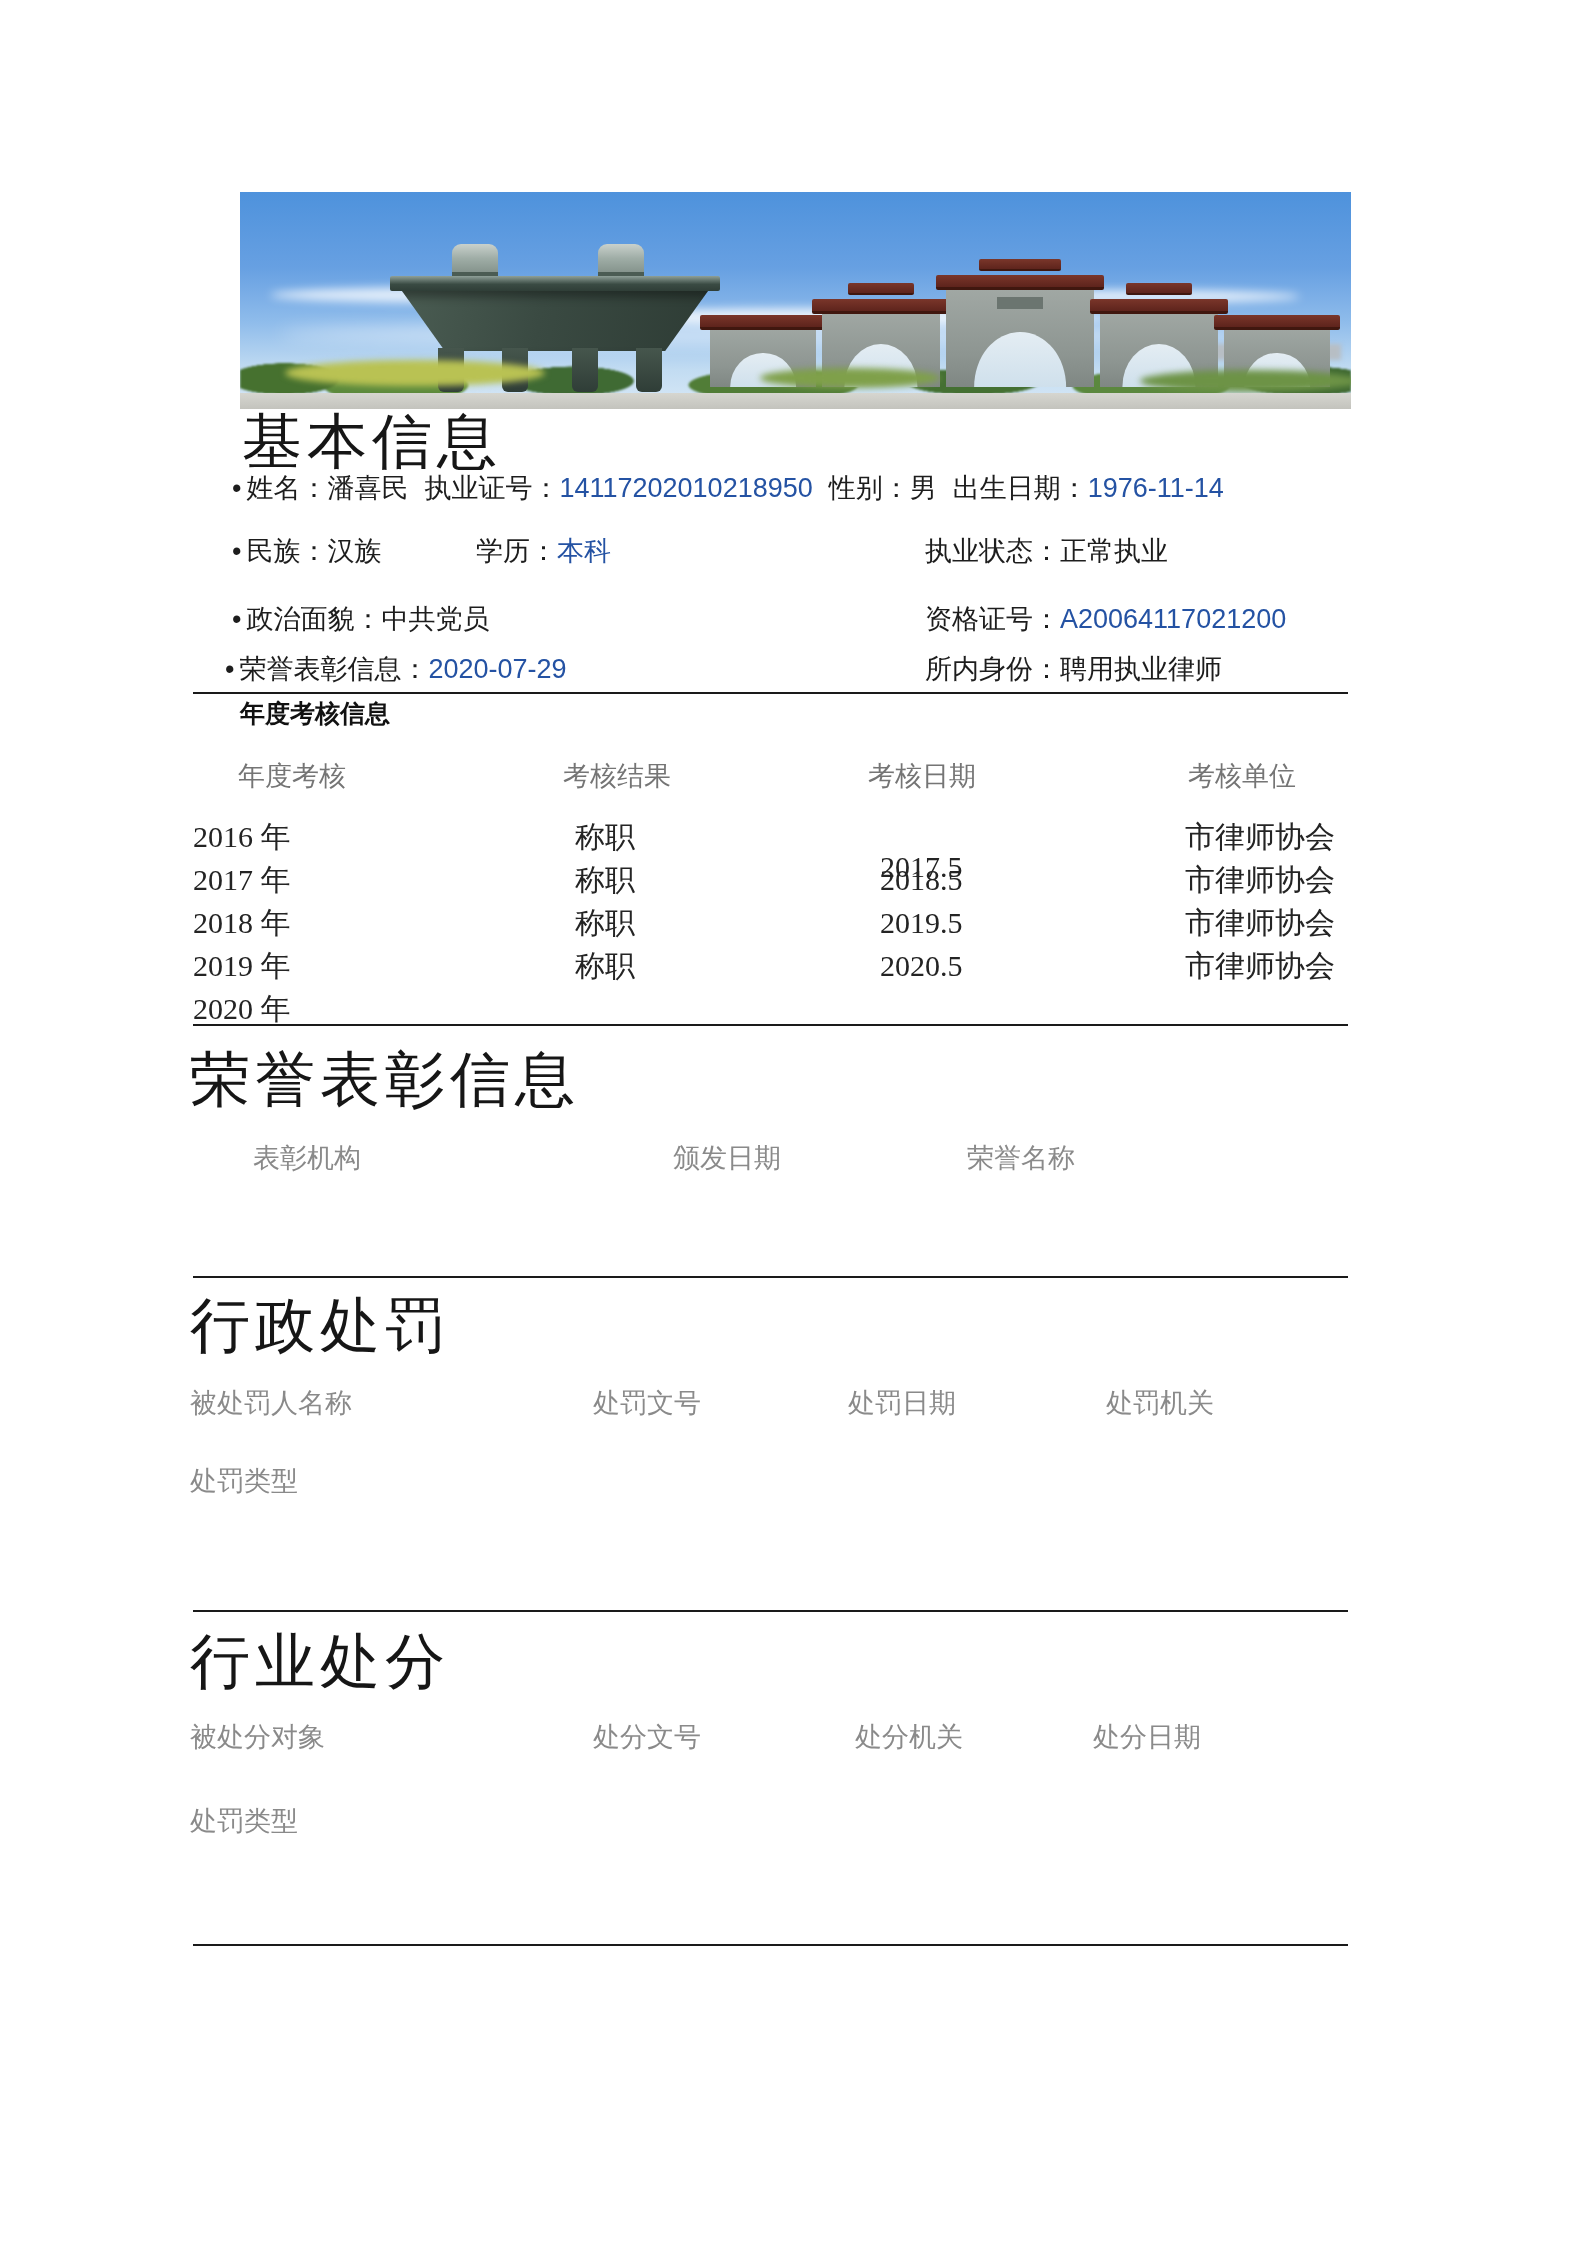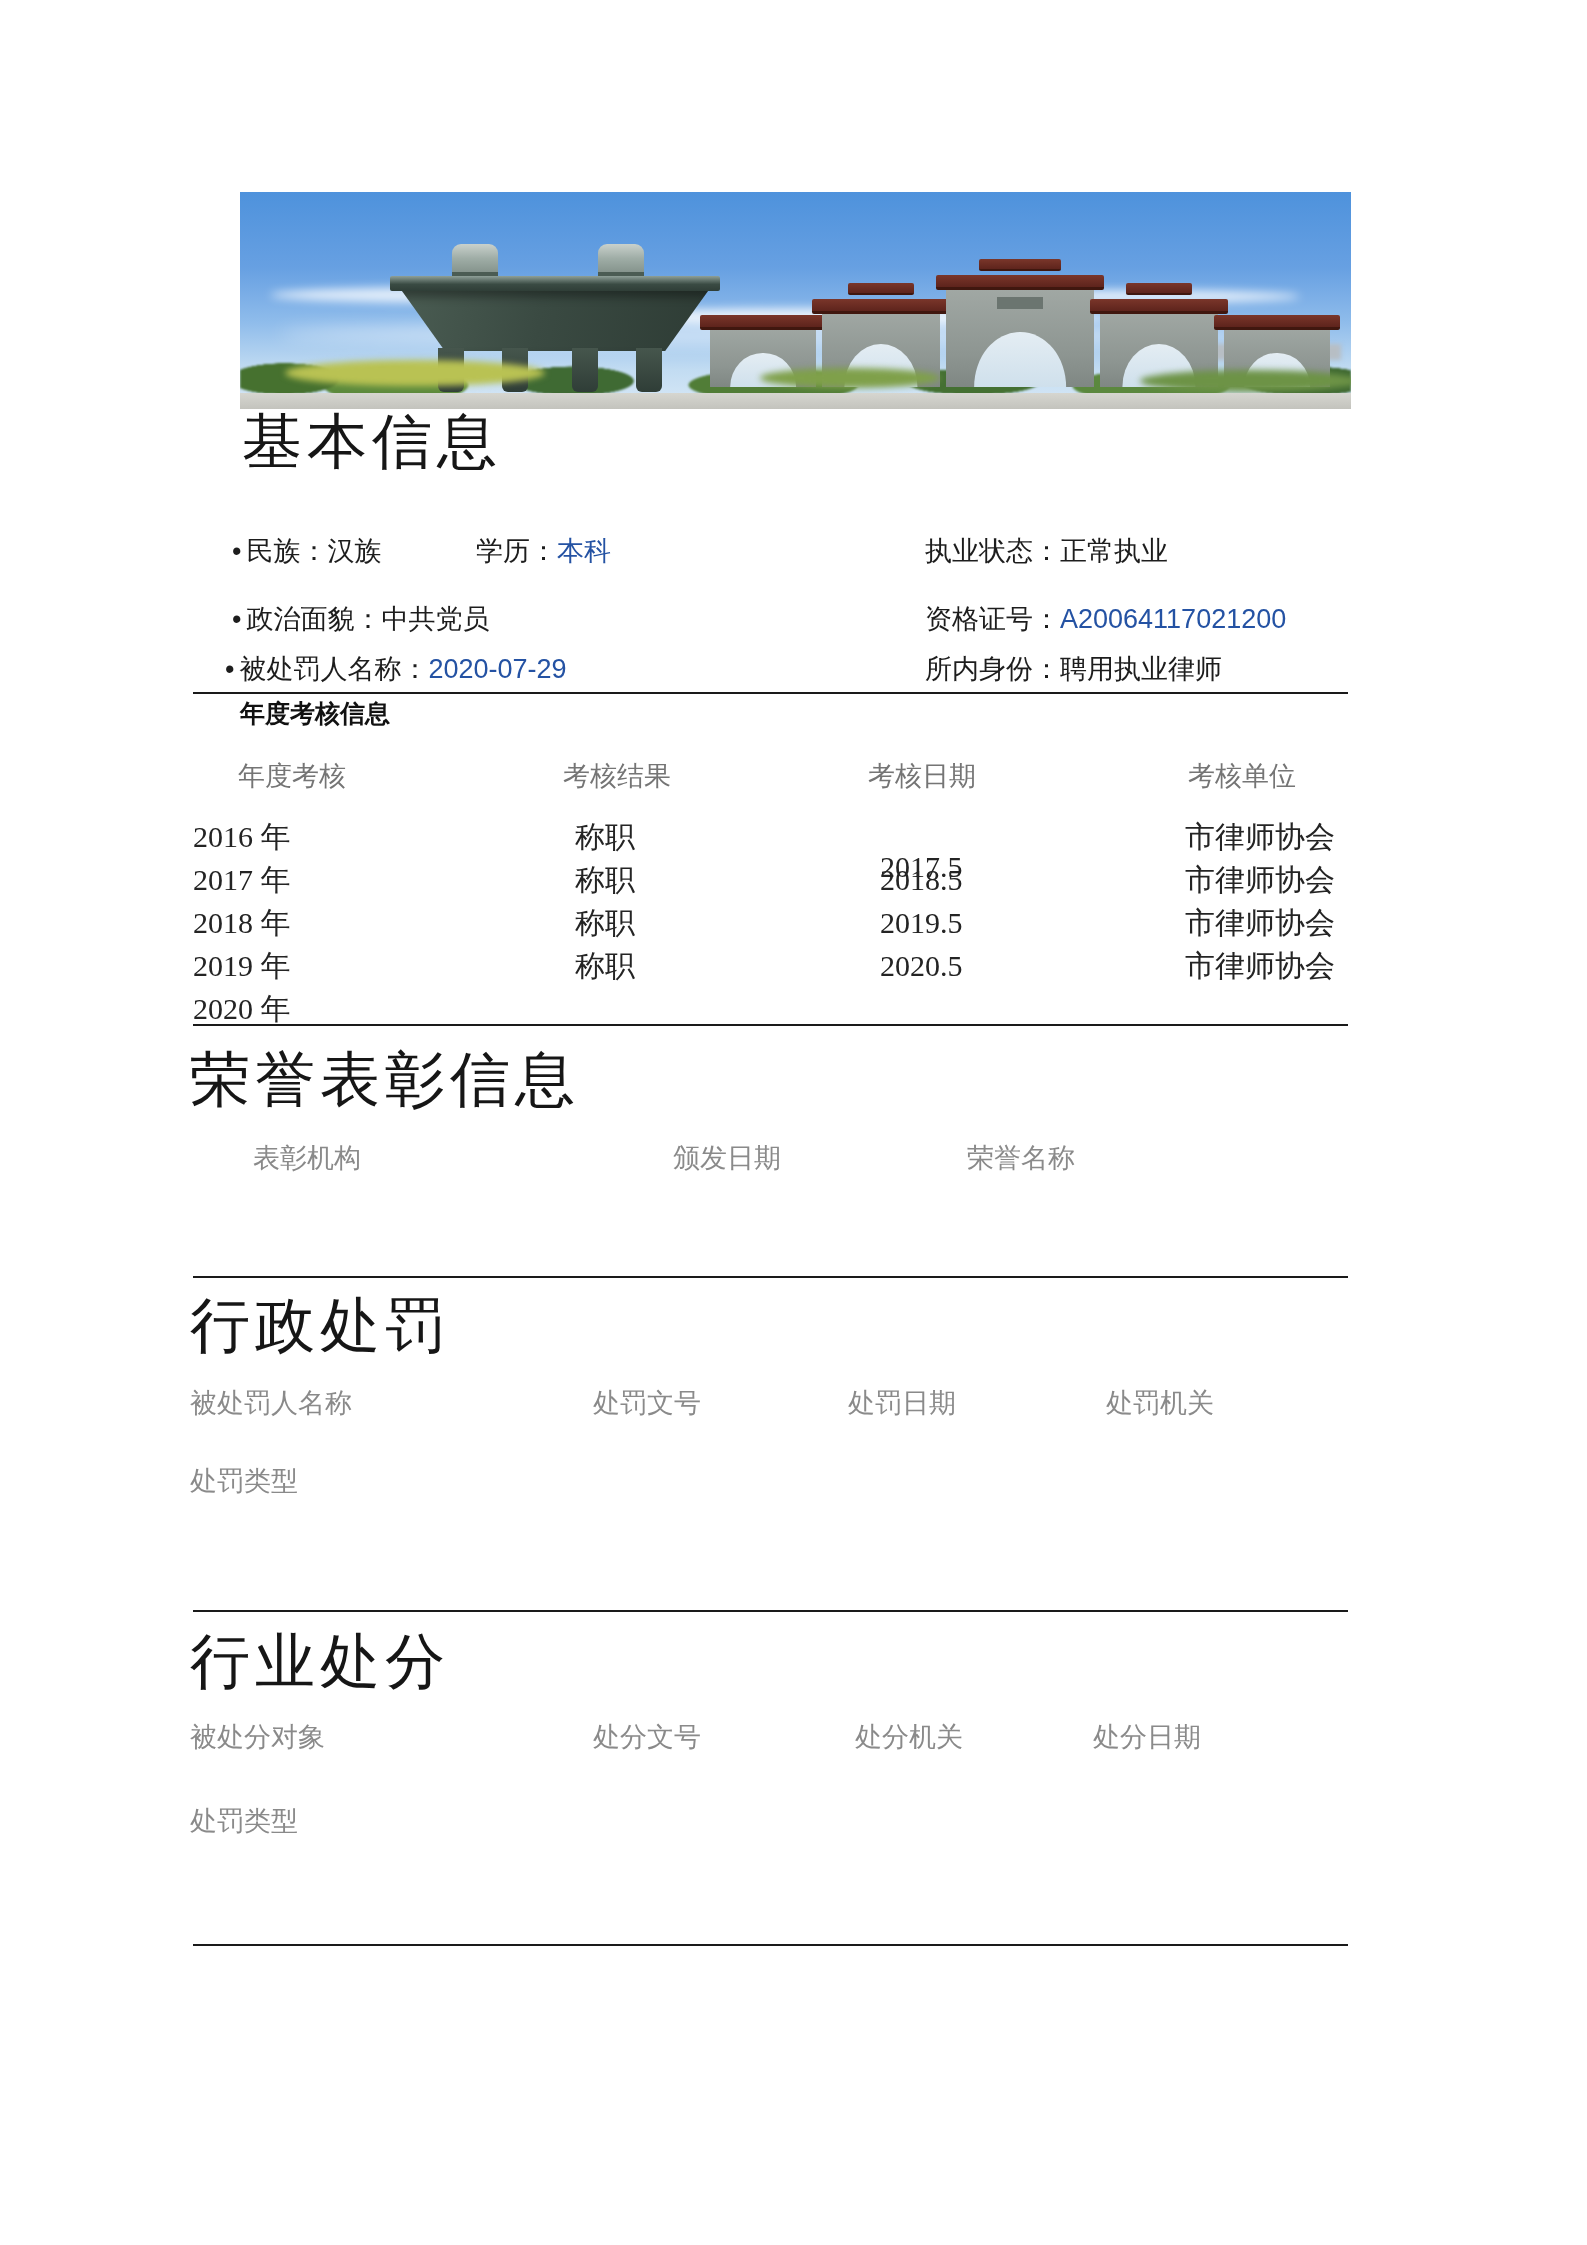--- a/index.html
+++ b/index.html
@@ -124,40 +124,43 @@
       </div>
     </div>
     <div class="bush b1"></div>
     <div class="bush b2"></div>
     <div class="bush b3"></div>
     <div class="pavement"></div>
   </div>
 
   <div class="t serif title" style="left:242px; top:412px;">基本信息</div>
 
+  <div class="t sans row" style="left:232px; top:475px;">
+    <span class="bullet">•</span><span>姓名：</span><span>潘喜民</span><span class="gap">执业证号：</span><span class="blue">14117202010218950</span><span class="gap">性别：</span><span>男</span><span class="gap">出生日期：</span><span class="blue">1976-11-14</span>
+  </div>
 
   <div class="t sans row" style="left:232px; top:538px;">
     <span class="bullet">•</span><span>民族：</span><span>汉族</span>
   </div>
   <div class="t sans row" style="left:476px; top:538px;">
     <span>学历：</span><span class="blue">本科</span>
   </div>
   <div class="t sans row" style="left:925px; top:538px;">
     <span>执业状态：</span><span>正常执业</span>
   </div>
 
   <div class="t sans row" style="left:232px; top:606px;">
     <span class="bullet">•</span><span>政治面貌：</span><span>中共党员</span>
   </div>
   <div class="t sans row" style="left:925px; top:606px;">
     <span>资格证号：</span><span class="blue">A20064117021200</span>
   </div>
 
   <div class="t sans row" style="left:225px; top:656px;">
-    <span class="bullet">•</span><span>被处罚人名称：</span><span class="blue">2020-07-29</span>
+    <span class="bullet">•</span><span>荣誉表彰信息：</span><span class="blue">2020-07-29</span>
   </div>
   <div class="t sans row" style="left:925px; top:656px;">
     <span>所内身份：</span><span>聘用执业律师</span>
   </div>
 
   <div class="rule" style="top:692px;"></div>
 
   <div class="t serif subtitle" style="left:240px; top:701px;">年度考核信息</div>
 
   <div class="t sans colhead" style="left:238px;  top:763px;">年度考核</div>

